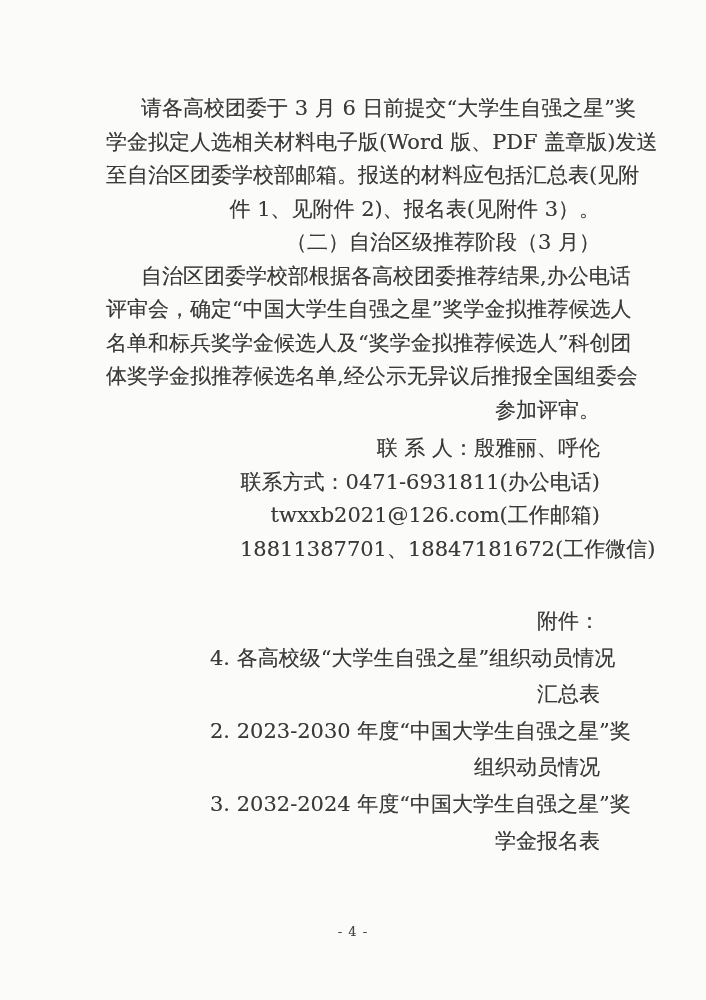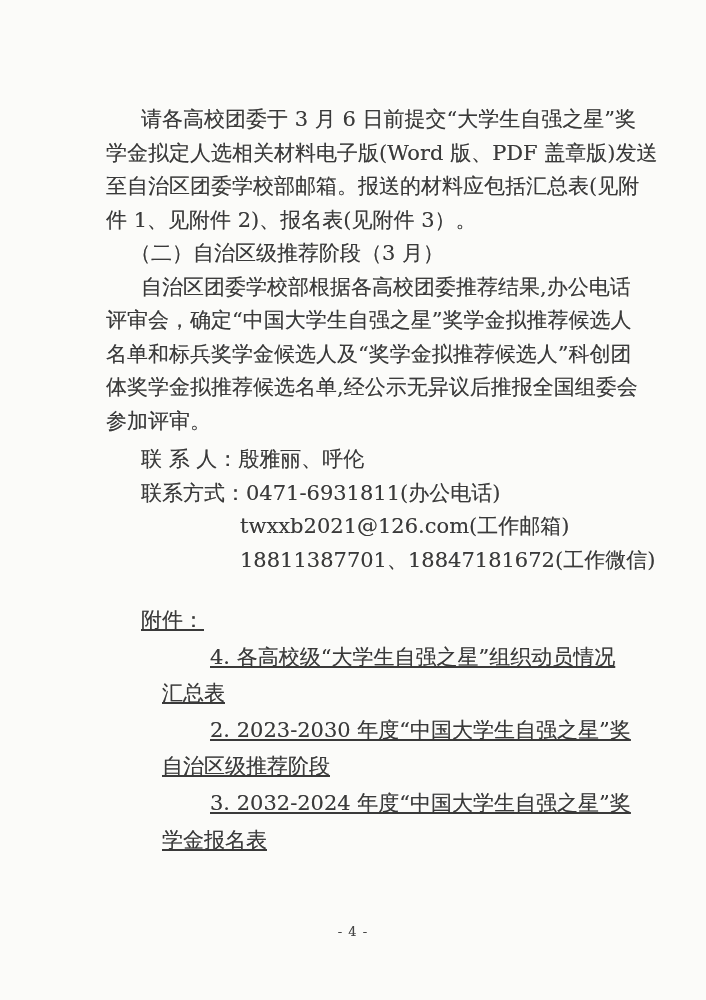--- a/index.html
+++ b/index.html
@@ -13,34 +13,35 @@
     font-family: "DejaVu Serif", "Liberation Serif", serif;
     color: #3a3a3a;
     font-size: 21px;
     line-height: 33.5px;
     text-shadow: 0 0 0.5px rgba(70,70,70,0.55);
   }
 
   .content {
     position: absolute;
     left: 106px;
-    top: 103px;
+    top: 92px;
     width: 494px;
+    text-align: right;
   }
 
   .line { white-space: nowrap; height: 33.5px; }
   .indent { padding-left: 35px; }
   .heading-line { padding-left: 24px; }
 
   .contact-block { margin-top: 5px; }
   .contact-label { display: inline; }
   .contact-value { display: inline; }
   .deep-indent { padding-left: 134px; }
 
-  .attachments { margin-top: 25px; line-height: 36.6px; text-decoration: underline; }
+  .attachments { margin-top: 37px; line-height: 36.6px; }
   .attachments .line { height: 36.6px; }
   .att-first { padding-left: 104px; }
   .att-cont  { padding-left: 56px; }
 
   .page-number {
     position: absolute;
     top: 922px;
     left: 0;
     width: 706px;
     text-align: center;
@@ -87,21 +88,21 @@
     <div class="attachments">
       <div class="line indent">附件：</div>
 
       <div>
         <div class="line att-first">4. 各高校级“大学生自强之星”组织动员情况</div>
         <div class="line att-cont">汇总表</div>
       </div>
 
       <div>
         <div class="line att-first">2. 2023-2030 年度“中国大学生自强之星”奖</div>
-        <div class="line att-cont">自治区级推荐阶段</div>
+        <div class="line att-cont">组织动员情况</div>
       </div>
 
       <div>
         <div class="line att-first">3. 2032-2024 年度“中国大学生自强之星”奖</div>
         <div class="line att-cont">学金报名表</div>
       </div>
     </div>
 
   </div>
 

